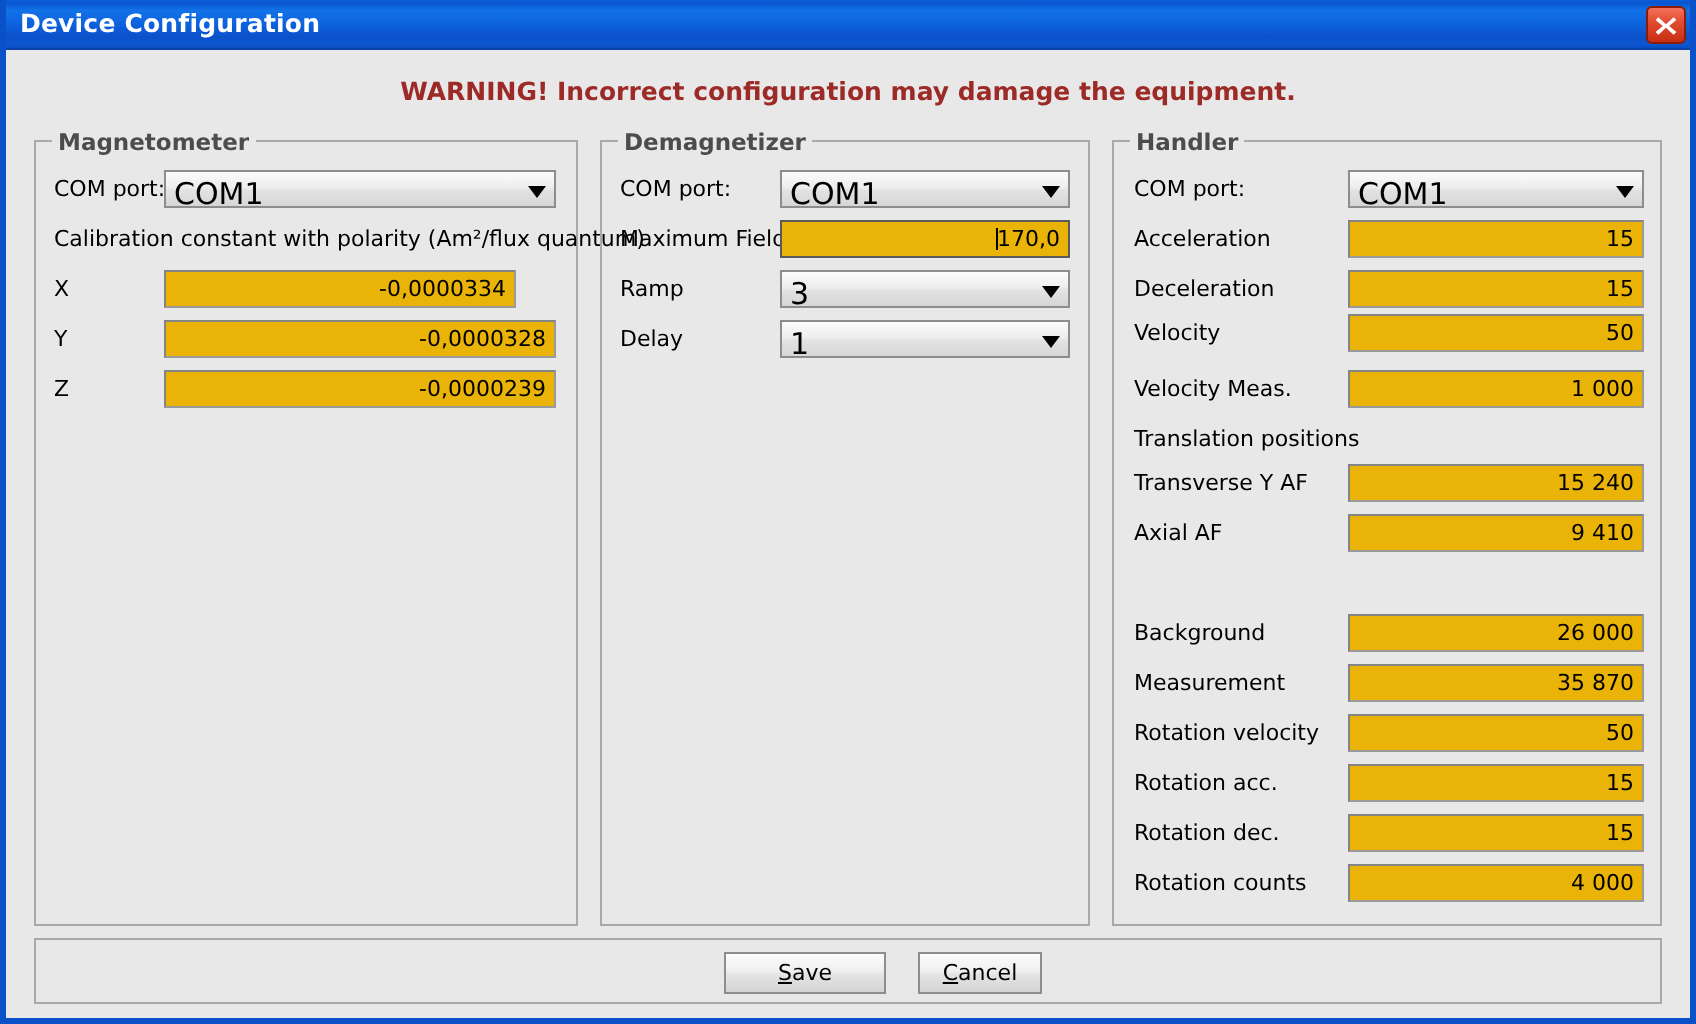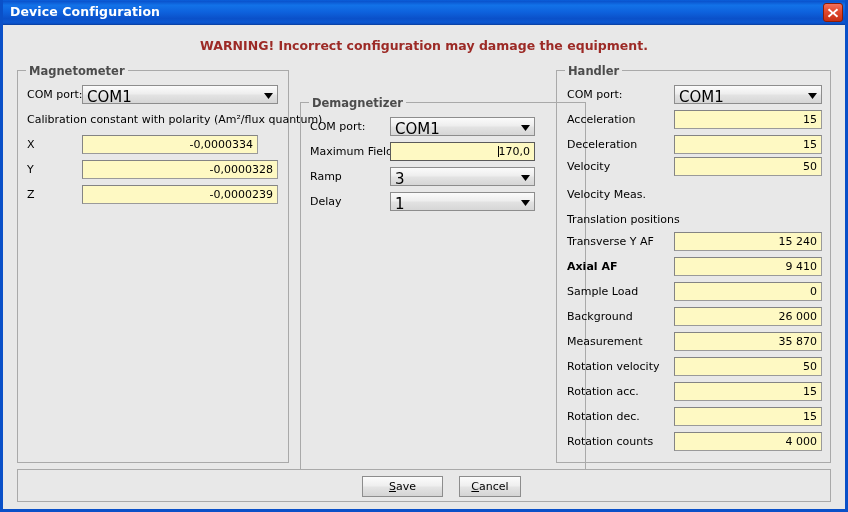--- a/index.html
+++ b/index.html
@@ -93,21 +93,21 @@
     top: -7px;
     left: 8px;
     padding: 0 3px;
     background: #e8e8e8;
     font-size: 11.5px;
     font-weight: bold;
     color: #4c4c4c;
     white-space: nowrap;
   }
   #gb-magnetometer { left: 14px;  top: 45px; width: 272px; height: 393px; }
-  #gb-demagnetizer { left: 297px; top: 45px; width: 286px; height: 393px; margin-top: 32px; }
+  #gb-demagnetizer { left: 297px; top: 45px; width: 245px; height: 393px; }
   #gb-handler      { left: 553px; top: 45px; width: 275px; height: 393px; }
 
   
   .row {
     position: absolute;
     height: 19px;
     left: 0;
     right: 0;
   }
   .lbl {
@@ -122,21 +122,21 @@
     font-size: 11px;
     color: #000;
     white-space: nowrap;
   }
 
   
   .tf {
     position: absolute;
     box-sizing: border-box;
     height: 19px;
-    background: #fef9c3;
+    background: #eab308;
     border: 1px solid #9a9a9a;
     border-top-color: #848484;
     border-left-color: #848484;
     text-align: right;
     padding: 2px 4px 0 3px;
     font-size: 11px;
     color: #000;
     overflow: hidden;
     white-space: nowrap;
   }
@@ -321,35 +321,32 @@
       <div class="row" style="top:64px;">
         <div class="lbl" style="left:10px;">Deceleration</div>
         <div class="tf" style="left:117px; width:148px;">15</div>
       </div>
       <div class="row" style="top:86px;">
         <div class="lbl" style="left:10px;">Velocity</div>
         <div class="tf" style="left:117px; width:148px;">50</div>
       </div>
       <div class="row" style="top:114px;">
         <div class="lbl" style="left:10px;">Velocity Meas.</div>
+        <div class="tf" style="left:117px; width:148px;">1 000</div>
       </div>
 
       <div class="plain-lbl" style="left:10px; top:142px;">Translation positions</div>
 
       <div class="row" style="top:161px;">
         <div class="lbl" style="left:10px;">Transverse Y AF</div>
         <div class="tf" style="left:117px; width:148px;">15 240</div>
       </div>
       <div class="row" style="top:186px;">
-        <div class="lbl" style="left:10px;font-weight:bold;">Axial AF</div>
+        <div class="lbl" style="left:10px;">Axial AF</div>
         <div class="tf" style="left:117px; width:148px;">9 410</div>
-      </div>
-      <div class="row" style="top:211px;">
-        <div class="lbl" style="left:10px;">Sample Load</div>
-        <div class="tf" style="left:117px; width:148px;">0</div>
       </div>
       <div class="row" style="top:236px;">
         <div class="lbl" style="left:10px;">Background</div>
         <div class="tf" style="left:117px; width:148px;">26 000</div>
       </div>
       <div class="row" style="top:261px;">
         <div class="lbl" style="left:10px;">Measurement</div>
         <div class="tf" style="left:117px; width:148px;">35 870</div>
       </div>
       <div class="row" style="top:286px;">

